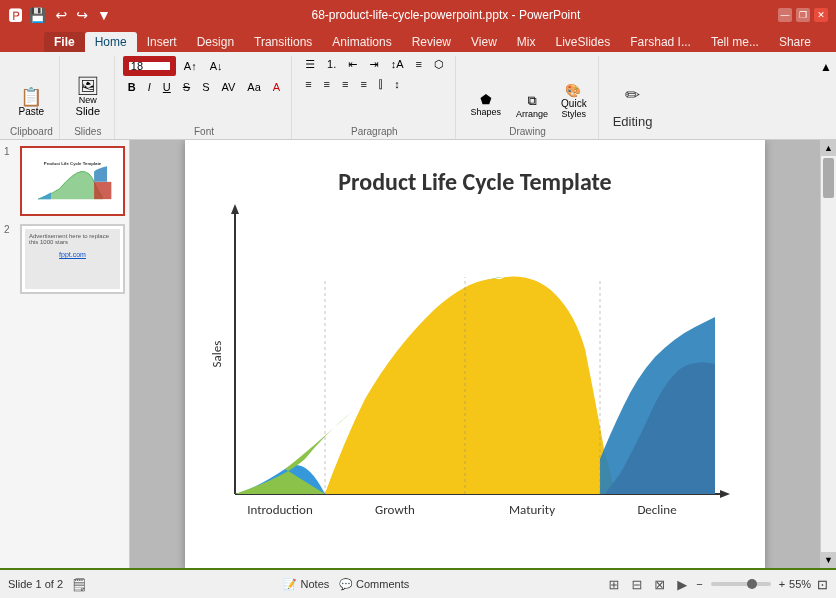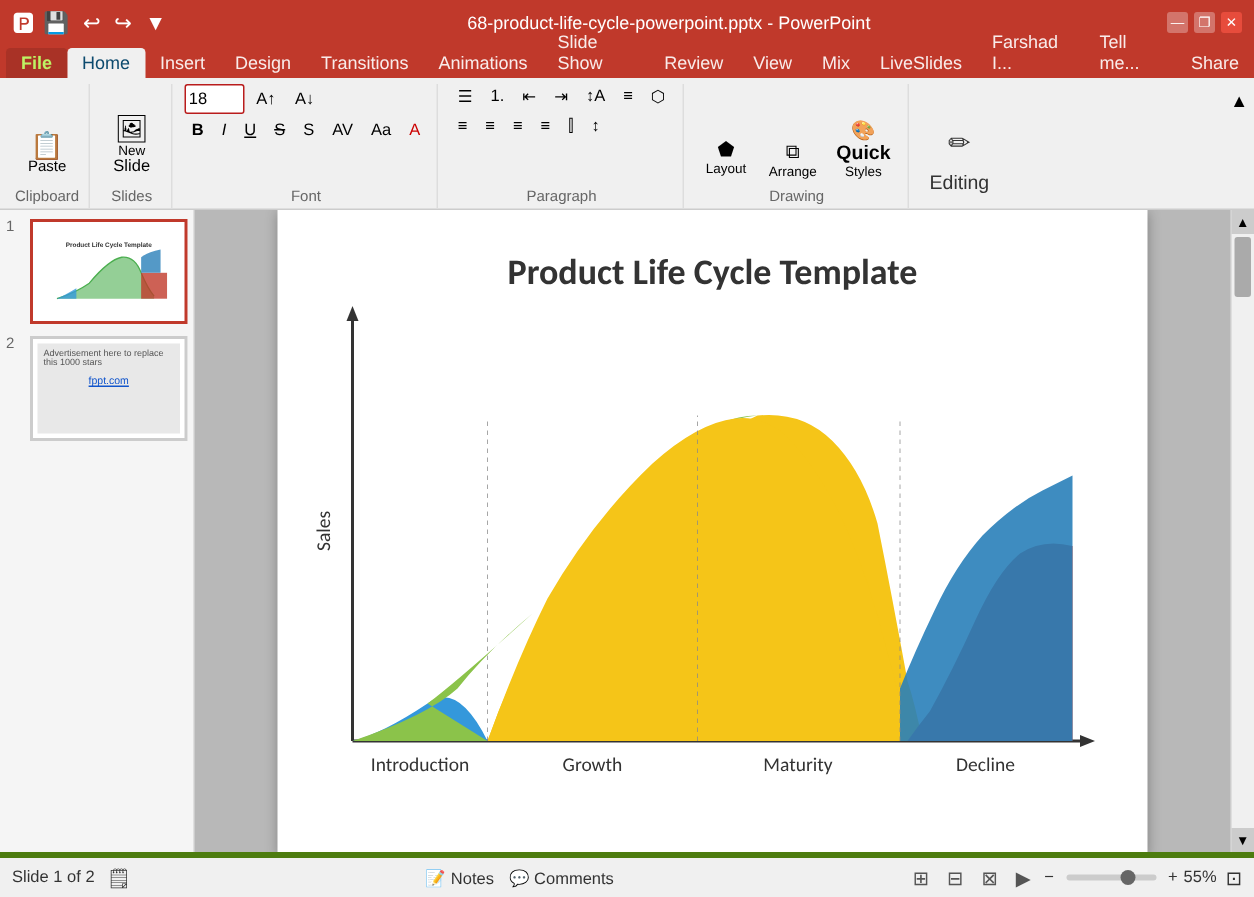--- a/index.html
+++ b/index.html
@@ -62,21 +62,21 @@
       background: white; box-shadow: 0 2px 8px rgba(0,0,0,0.3); width: 580px; height: 430px; position: relative; overflow: hidden;
     }
 
     
     #v-scrollbar {
       width: 16px; background: #f0f0f0; border-left: 1px solid #ccc; display: flex; flex-direction: column;
     }
 
     
     #status-bar {
-      height: 30px; background: #f0f0f0; border-top: 4px solid #4d7c0f; display: flex; align-items: center; justify-content: space-between; padding: 0 8px; font-size: 11px; color: #333;
+      height: 30px; background: #f0f0f0; border-top: 2px solid #4d7c0f; display: flex; align-items: center; justify-content: space-between; padding: 0 8px; font-size: 11px; color: #333;
     }
     .status-left { display: flex; align-items: center; gap: 8px; }
     .status-right { display: flex; align-items: center; gap: 6px; }
 
     
     .slide-title-text {
       position: absolute; top: 28px; left: 0; right: 0; text-align: center; font-size: 24px; font-weight: bold; color: #333; font-family: Calibri, Arial, sans-serif;
     }
     .slide-axis-label-y {
       position: absolute; left: 18px; top: 50%; transform: translateY(-50%) rotate(-90deg); font-size: 13px; color: #333; white-space: nowrap; font-family: Calibri, Arial, sans-serif;
@@ -89,21 +89,21 @@
     #chart-svg { position: absolute; left: 40px; top: 60px; }
     .small-btn {
       font-size: 11px; padding: 1px 4px; border: 1px solid transparent; border-radius: 2px; cursor: pointer; background: transparent;
     }
 
     
     .font-select {
       width: 120px; height: 20px; font-size: 11px; border: 1px solid #bbb; border-radius: 2px; padding: 0 2px;
     }
     .size-select {
-      width: 40px; height: 20px; font-size: 11px; border: 1px solid #b91c1c; border-radius: 2px; padding: 0 2px;
+      width: 53px; height: 20px; font-size: 11px; border: 6px solid #b91c1c; border-radius: 2px; padding: 0 2px;
     }
 
     #quick-access { display: flex; gap: 3px; align-items: center; }
     .qa-btn { font-size: 14px; cursor: pointer; color: white; padding: 1px 3px; border-radius: 2px; }
 
     .zoom-slider { width: 60px; height: 4px; background: #ccc; border-radius: 2px; position: relative; cursor: pointer; margin: 0 4px; }
     .zoom-thumb { width: 10px; height: 10px; background: #666; border-radius: 50%; position: absolute; top: -3px; left: 60%; }
 
     .view-btn { font-size: 13px; cursor: pointer; color: #555; padding: 1px 3px; }
   </style>
@@ -120,27 +120,26 @@
   </div>
   <div class="title">68-product-life-cycle-powerpoint.pptx - PowerPoint</div>
   <div class="window-controls">
     <div class="win-btn">—</div>
     <div class="win-btn">❐</div>
     <div class="win-btn" style="background:#e74c3c;">✕</div>
   </div>
 </div>
 
 <div id="ribbon-tabs">
-  <div class="ribbon-tab" style="background:#a93226; color:#bef264; font-weight:bold;">File</div>
+  <div class="ribbon-tab" style="background:#a93226; color:#ffffff; font-weight:bold;margin-left:40px;">File</div>
   <div class="ribbon-tab active">Home</div>
   <div class="ribbon-tab">Insert</div>
   <div class="ribbon-tab">Design</div>
   <div class="ribbon-tab">Transitions</div>
   <div class="ribbon-tab">Animations</div>
-  <div class="ribbon-tab">Slide Show</div>
   <div class="ribbon-tab">Review</div>
   <div class="ribbon-tab">View</div>
   <div class="ribbon-tab">Mix</div>
   <div class="ribbon-tab">LiveSlides</div>
   <div class="ribbon-tab">Farshad I...</div>
   <div class="ribbon-tab">Tell me...</div>
   <div class="ribbon-tab">Share</div>
 </div>
 
 <div id="ribbon">
@@ -207,29 +206,29 @@
         <span class="small-btn">↕</span>
       </div>
     </div>
     <div class="ribbon-group-label">Paragraph</div>
   </div>
 
   <div class="ribbon-group" style="min-width:120px;">
     <div class="ribbon-group-content">
       <div class="ribbon-btn large">
         <span class="icon-sm">⬟</span>
-        <span style="font-size:9px;">Layout</span>
+        <span style="font-size:9px;">Shapes</span>
       </div>
       <div class="ribbon-btn">
         <span class="icon-sm">⧉</span>
         <span style="font-size:9px;">Arrange</span>
       </div>
       <div class="ribbon-btn">
         <span class="icon-sm">🎨</span>
-        <span style="font-size:13px;font-weight:bold;">Quick</span>
+        <span style="font-size:10px;">Quick</span>
         <span style="font-size:9px;">Styles</span>
       </div>
     </div>
     <div class="ribbon-group-label">Drawing</div>
   </div>
 
   <div class="ribbon-group" style="border-right:none;">
     <div class="ribbon-group-content">
       <div class="editing-label">
         <span style="font-size:18px;">✏</span>

